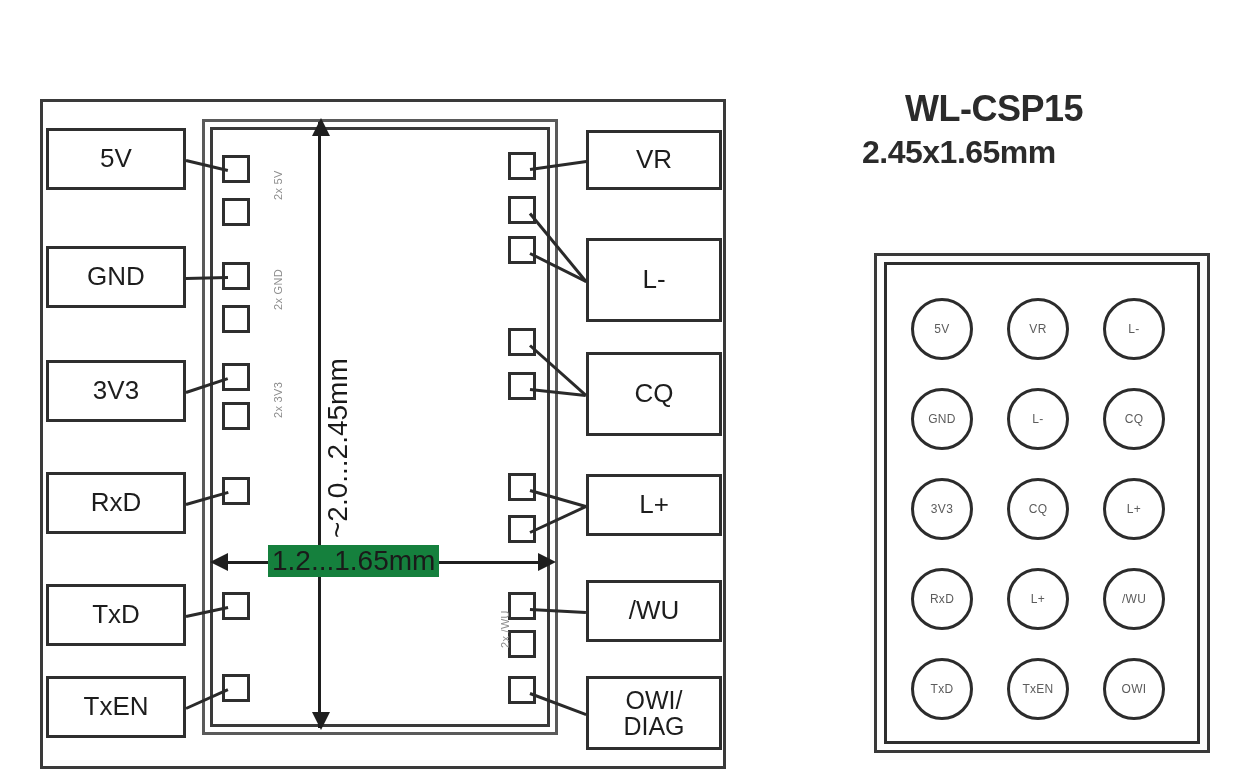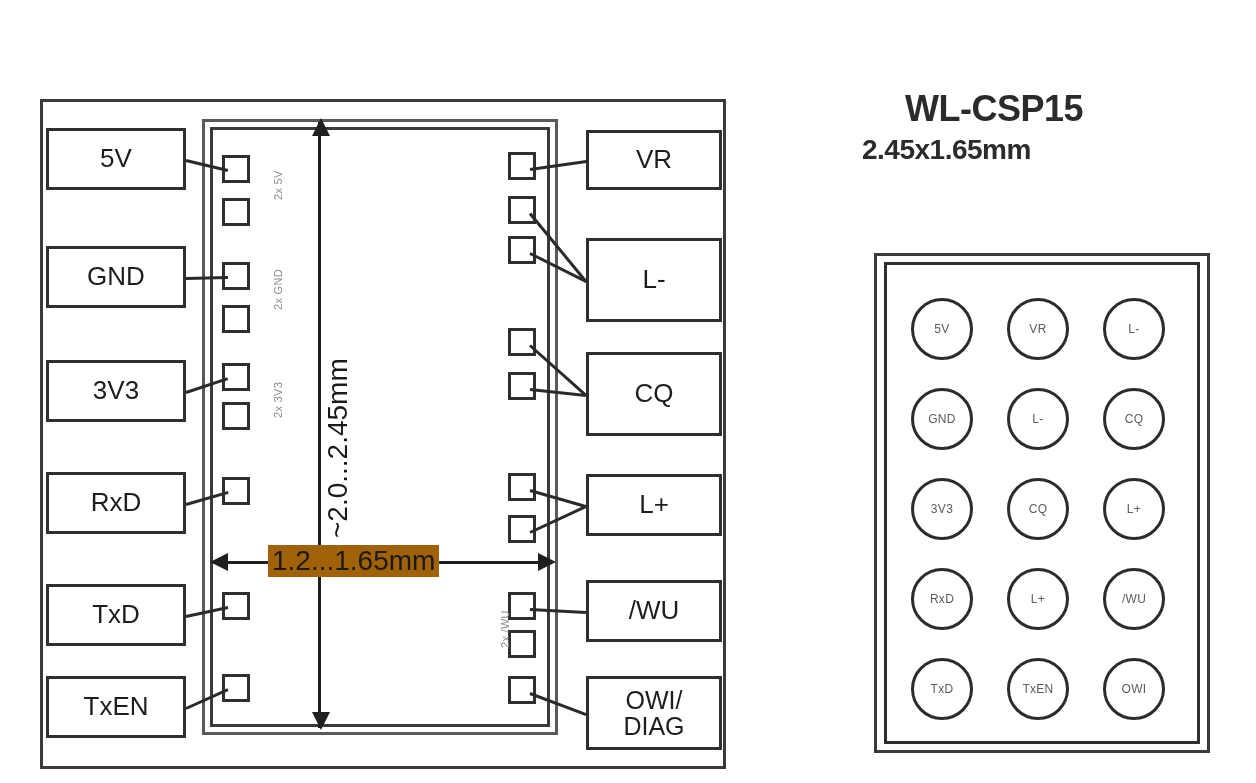--- a/index.html
+++ b/index.html
@@ -33,21 +33,21 @@
     font-size: 44px;
   }
   #csp-title-1 {
     left: 905px;
     top: 88px;
     font-size: 36px;
   }
   #csp-title-2 {
     left: 862px;
     top: 134px;
-    font-size: 28px;
+    font-size: 32px;
   }
 
   
   #dfn-frame {
     position: absolute;
     left: 40px;
     top: 99px;
     width: 686px;
     height: 670px;
     border: 3px solid #3a3a3a;
@@ -174,21 +174,21 @@
     width: 332px;
     height: 3px;
     background: #1f1f1f;
   }
   #dim-h-text {
     position: absolute;
     left: 268px;
     top: 545px;
     font-size: 28px;
     color: #1a1a1a;
-    background: #a16207;
+    background: #15803d;
     padding: 0 4px;
     white-space: nowrap;
   }
 
   
   #csp-frame-outer {
     position: absolute;
     left: 874px;
     top: 253px;
     width: 336px;

